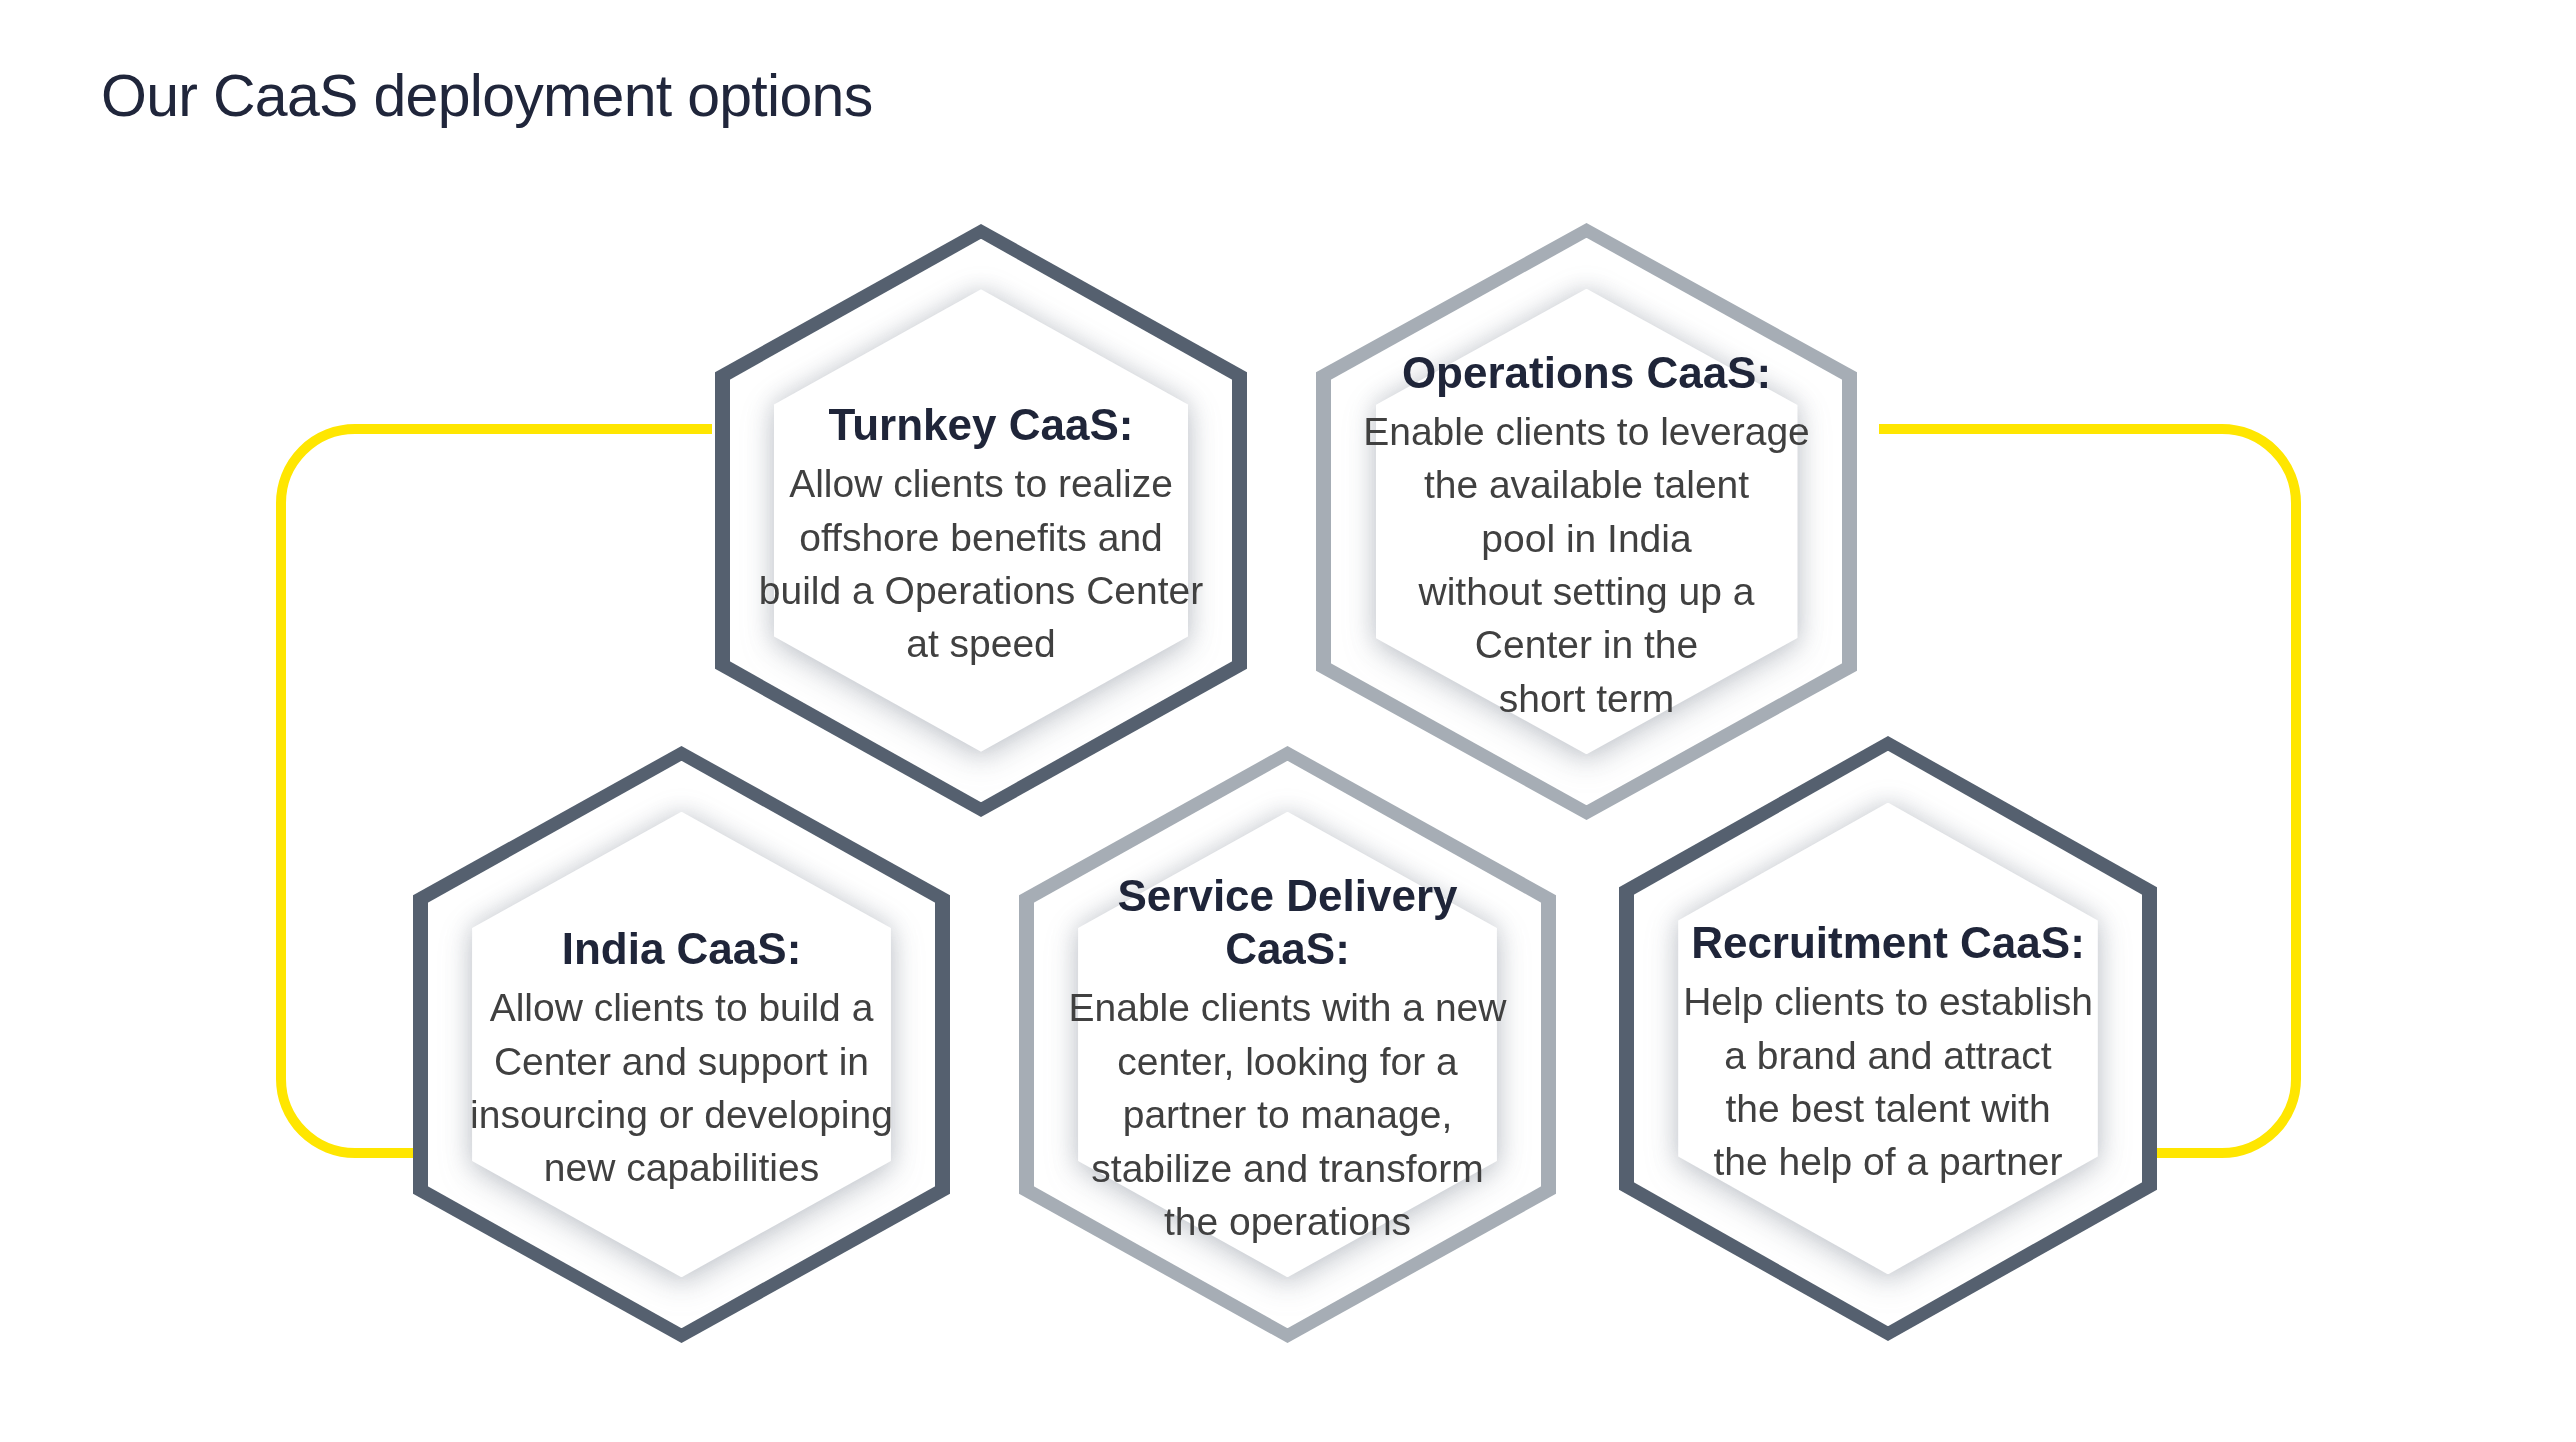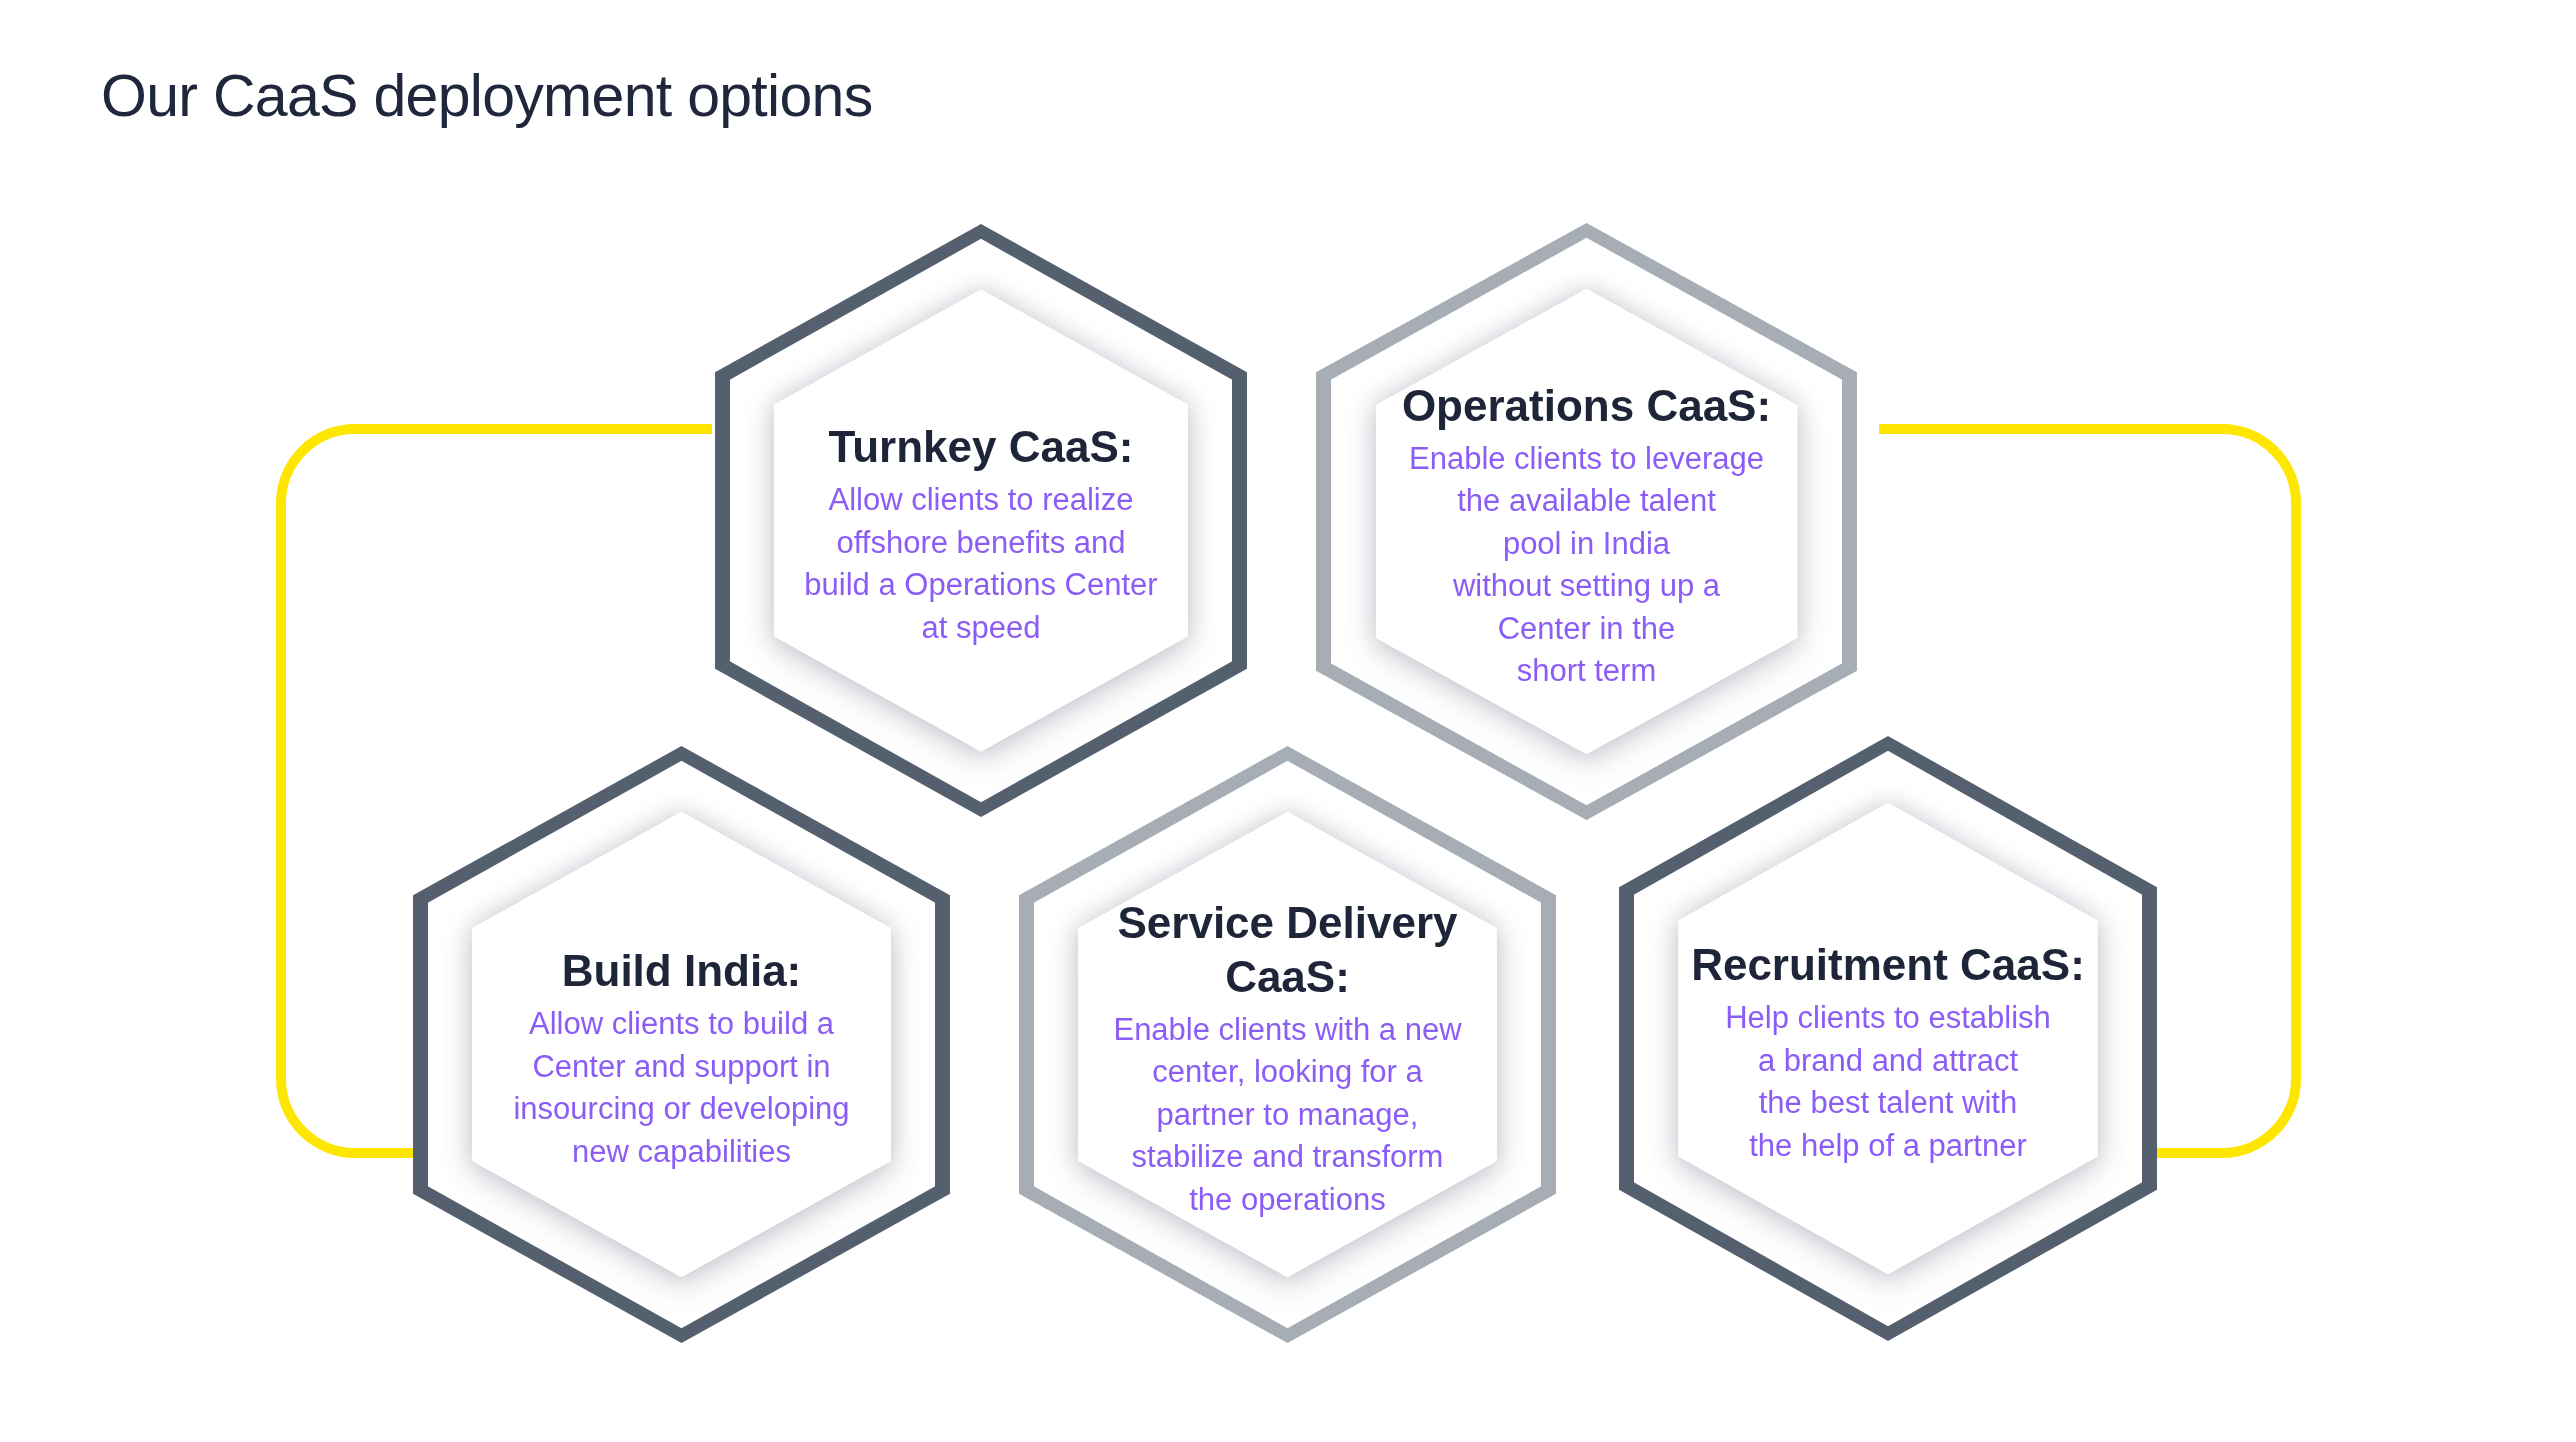--- a/index.html
+++ b/index.html
@@ -93,24 +93,24 @@
   }
   .hex-title {
     font-size: 44px;
     font-weight: 700;
     line-height: 1.22;
     color: #1f2539;
     white-space: pre-line;
   }
   .hex-body {
     margin-top: 5.4px;
-    font-size: 31px;
+    font-size: 39px;
     font-weight: 400;
     line-height: 1.37;
-    color: #8b5cf6;
+    color: #404040;
     white-space: pre-line;
   }
   
   .hex-turnkey     { left: 715px; top: 224px;  width: 532px; height: 593px; }
   .hex-operations  { left: 1316px; top: 223px;  width: 541px; height: 597px; }
   .hex-build       { left: 413px;  top: 746px; width: 537px; height: 597px; }
   .hex-service     { left: 1019px; top: 746px; width: 537px; height: 597px; }
   .hex-recruitment { left: 1619px; top: 736px; width: 538px; height: 605px; }
 </style>
 </head>
@@ -156,21 +156,21 @@
     </div>
   </div>
 
   <div class="hex hex-dark hex-build">
     <div class="hex-border hex-clip"></div>
     <div class="hex-fill hex-clip"></div>
     <div class="hex-inner-wrap">
       <div class="hex-inner hex-clip"></div>
     </div>
     <div class="hex-content">
-      <div class="hex-title">Build India:</div>
+      <div class="hex-title">India CaaS:</div>
       <div class="hex-body">Allow clients to build a
 Center and support in
 insourcing or developing
 new capabilities</div>
     </div>
   </div>
 
   <div class="hex hex-light hex-service">
     <div class="hex-border hex-clip"></div>
     <div class="hex-fill hex-clip"></div>

